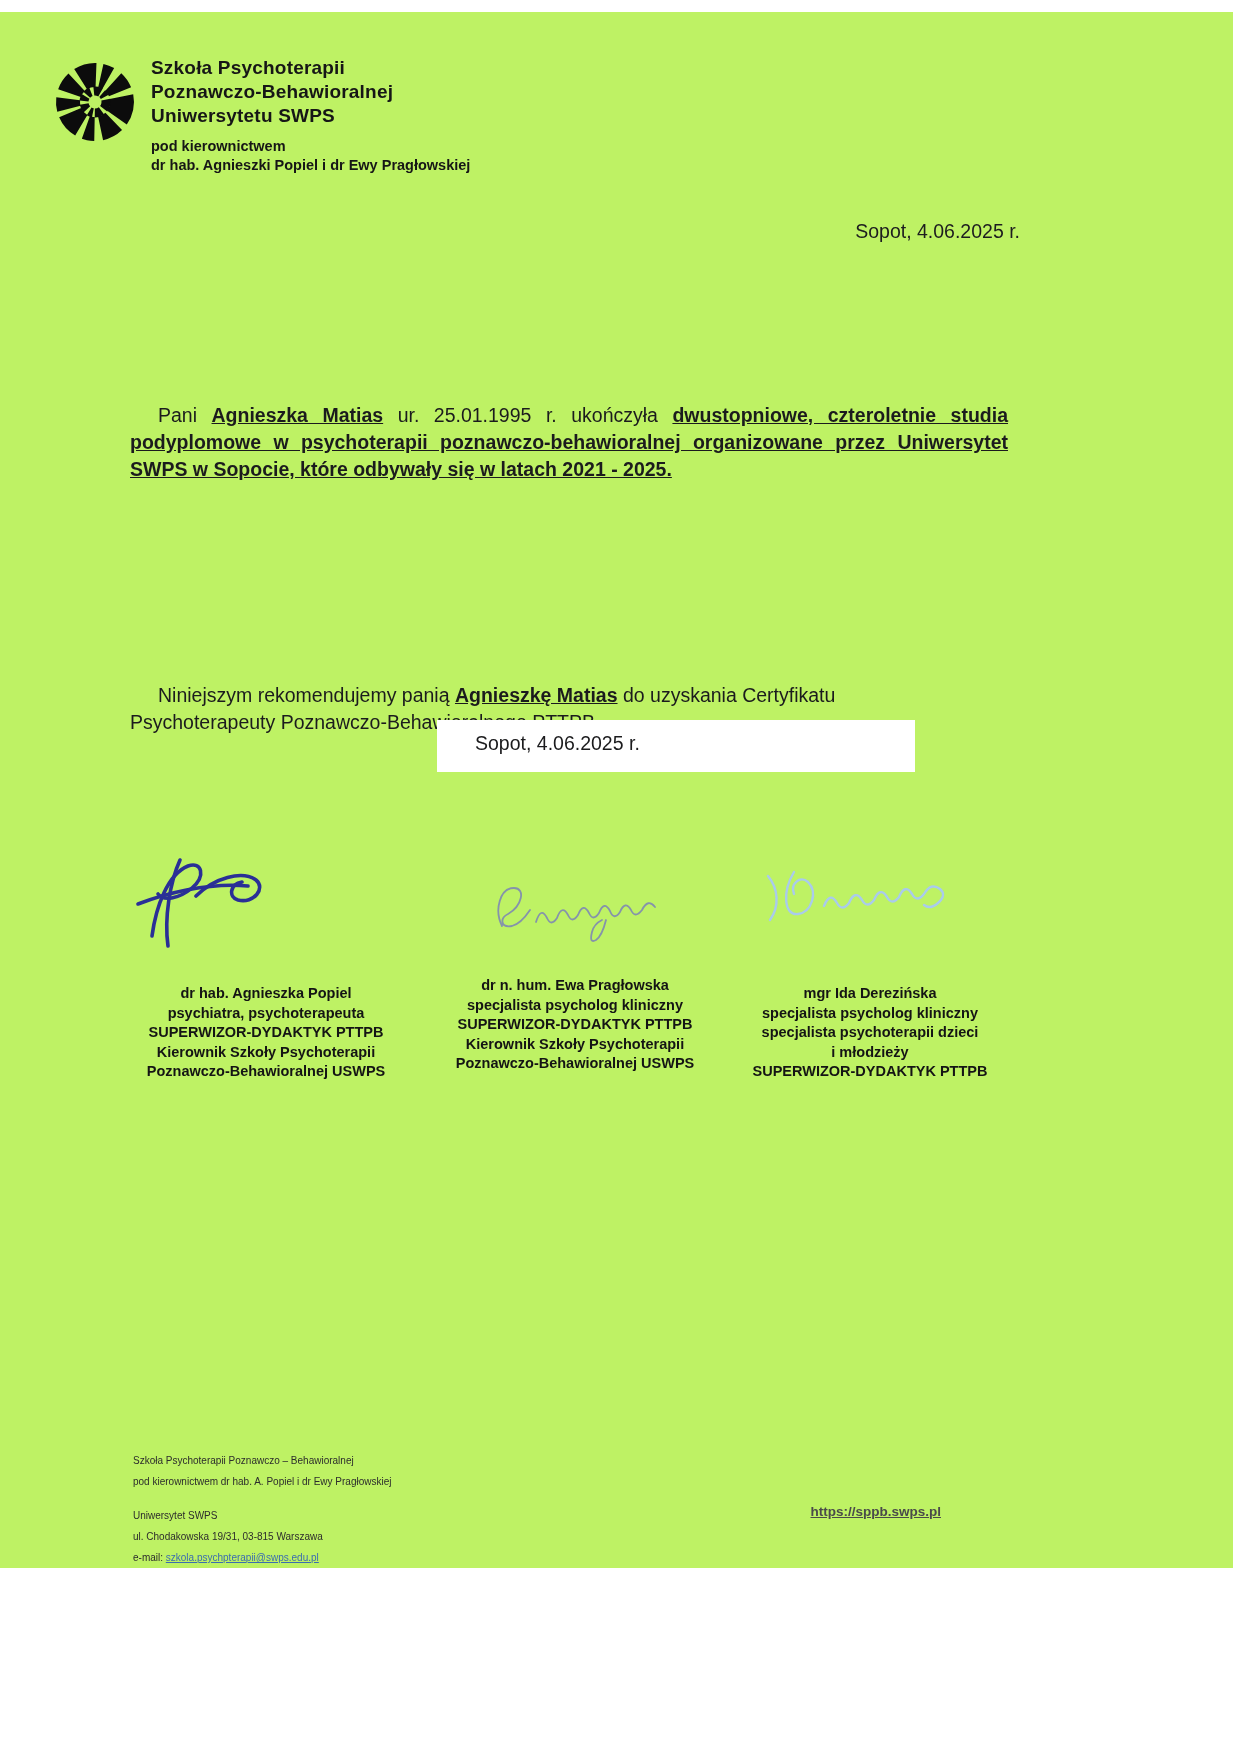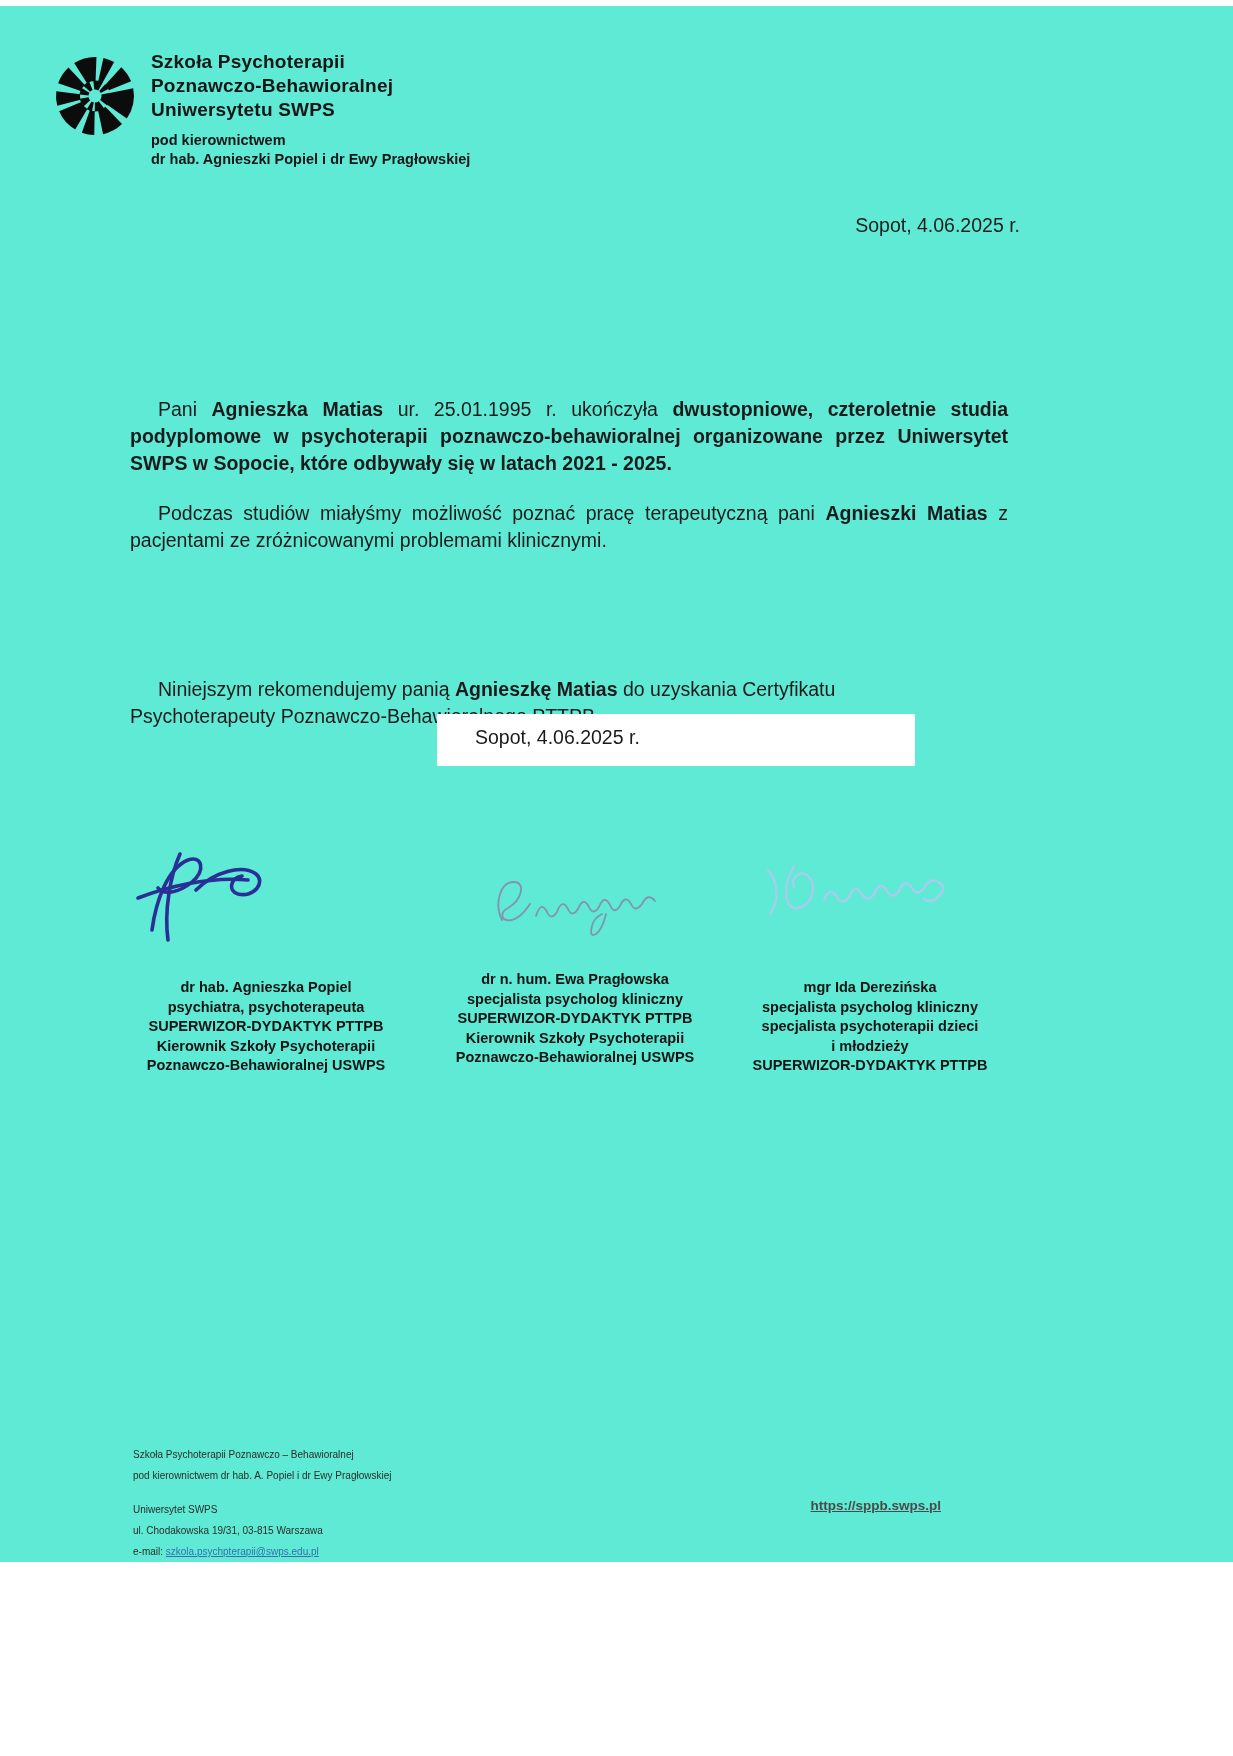--- a/index.html
+++ b/index.html
@@ -6,22 +6,22 @@
   html, body { background:#ffffff; }
   body {
     font-family:"Liberation Sans","DejaVu Sans",sans-serif;
     color:#1d1d1f;
     -webkit-font-smoothing:antialiased;
   }
   #page {
     position:relative;
     width:1233px;
     height:1556px;
-    margin:6px auto;
-    background:#5eead4;
+    margin:12px auto;
+    background:#bef264;
     overflow:hidden;
   }
   .abs { position:absolute; }
 
   
   .letterhead { left:55px; top:44px; display:flex; gap:16px; align-items:flex-start; }
   .logo-svg { display:block; }
   .lh-text .big { font-size:19px; font-weight:bold; line-height:24px; letter-spacing:.2px; color:#161616; }
   .lh-sub { margin-top:9px; }
   .lh-text .small { font-size:14.5px; font-weight:bold; line-height:19px; color:#161616; }
@@ -41,21 +41,21 @@
   .para {
     left:130px; width:878px;
     font-size:19.5px; line-height:27px;
     text-align:justify; text-indent:28px;
     color:#1b1b1d;
   }
   #p1 { top:390px; }
   #p2 { top:494px; }
   #p3 { top:571px; }
   #p4 { top:670px; text-align:left; white-space:pre-line; }
-  .para b { font-weight:bold; }
+  .para b { font-weight:bold;text-decoration:underline; }
 
   
   .overlay {
     left:437px; top:708px; width:478px; height:52px;
     background:#ffffff;
   }
   .overlay-date { padding:12px 0 0 38px; font-size:19.5px; color:#1b1b1d; }
 
   
   .sig { pointer-events:none; }
@@ -104,21 +104,20 @@
         <div class="small">dr hab. Agnieszki Popiel i dr Ewy Pragłowskiej</div>
       </div>
     </div>
   </div>
 
   <div class="abs dateline">Sopot, 4.06.2025 r.</div>
 
 
   <p id="p1" class="abs para"><span>Pani </span><b>Agnieszka Matias</b><span> ur. 25.01.1995 r. ukończyła </span><b>dwustopniowe, czteroletnie studia podyplomowe w psychoterapii poznawczo-behawioralnej organizowane przez Uniwersytet SWPS w Sopocie, które odbywały się w latach 2021 - 2025.</b></p>
 
-  <p id="p2" class="abs para"><span>Podczas studiów miałyśmy możliwość poznać pracę terapeutyczną pani </span><b>Agnieszki Matias</b><span> z pacjentami ze zróżnicowanymi problemami klinicznymi.</span></p>
 
 
   <p id="p4" class="abs para"><span>Niniejszym rekomendujemy panią </span><b>Agnieszkę Matias</b><span> do uzyskania Certyfikatu
 Psychoterapeuty Poznawczo-Behawioralnego PTTPB.</span></p>
 
   <div class="abs overlay">
     <div class="overlay-date">Sopot, 4.06.2025 r.</div>
   </div>
 
   <svg id="sig1" class="abs sig" width="150" height="95" viewBox="0 0 150 95">

